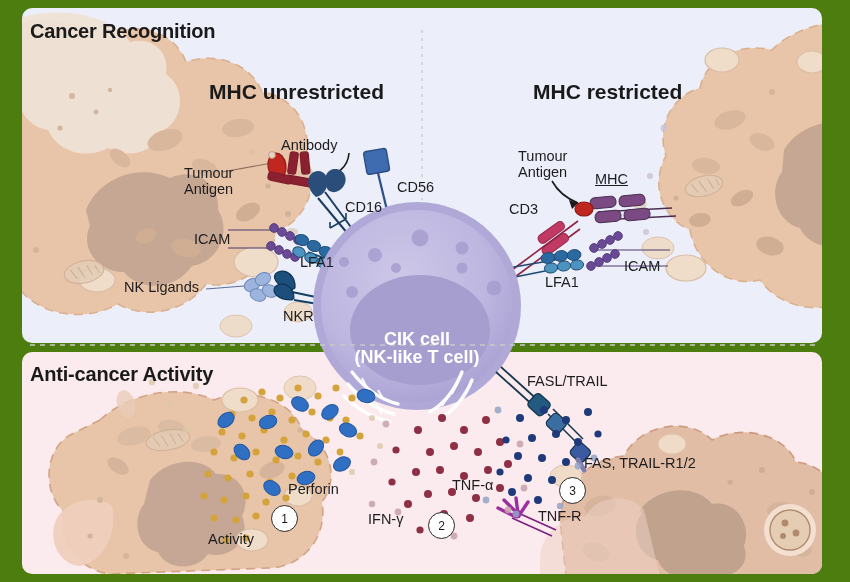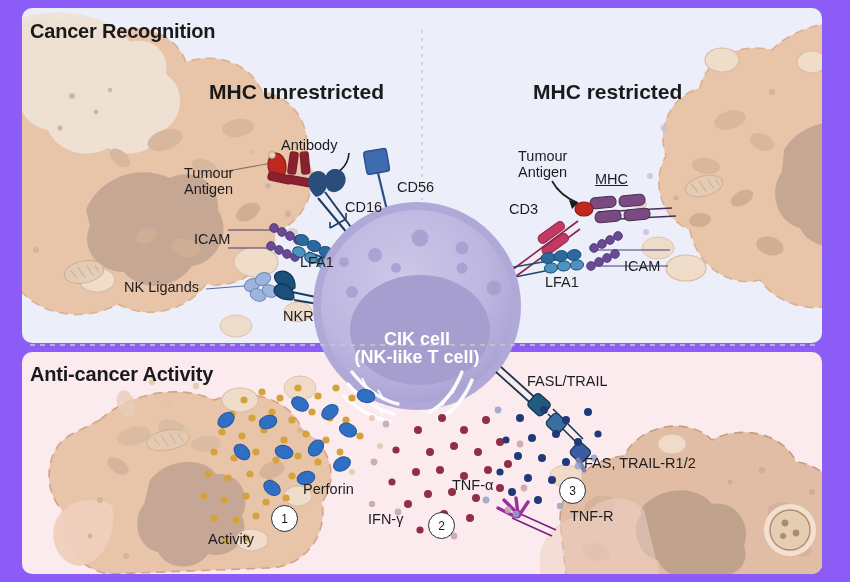--- a/index.html
+++ b/index.html
@@ -1,18 +1,18 @@
 <!DOCTYPE html>
 <html><head>
 <meta charset="utf-8">
 <style>
   html,body{margin:0;padding:0;background:#ffffff;}
   body{width:850px;height:582px;overflow:hidden;
        font-family:"Liberation Sans","DejaVu Sans",sans-serif;}
-  #stage{position:relative;width:850px;height:582px;background:#8b5cf6;}
+  #stage{position:relative;width:850px;height:582px;background:#4d7c0f;}
   svg.layer{position:absolute;left:0;top:0;width:850px;height:582px;}
   .lbl{position:absolute;color:#1d1d1f;font-size:14.5px;line-height:1.12;white-space:pre;}
   .panel-title{position:absolute;font-size:20px;font-weight:bold;color:#1a1a1a;letter-spacing:-.2px;}
   .sub-title{position:absolute;font-size:21px;font-weight:bold;color:#1a1a1a;}
   .cik-txt{position:absolute;color:#ffffff;font-weight:bold;font-size:18px;text-align:center;line-height:1.25;}
   .numbadge{position:absolute;width:25px;height:25px;border-radius:50%;background:#ffffff;
             border:1.6px solid #2a2a2a;color:#1a1a1a;font-size:12px;
             display:flex;align-items:center;justify-content:center;}
 </style>
 </head>
@@ -534,25 +534,25 @@
   <div class="lbl" style="left:518px;top:148px;">Tumour
 Antigen</div>
   <div class="lbl" style="left:595px;top:171px;text-decoration:underline;">MHC</div>
   <div class="lbl" style="left:509px;top:201px;">CD3</div>
   <div class="lbl" style="left:545px;top:274px;">LFA1</div>
   <div class="lbl" style="left:624px;top:258px;">ICAM</div>
 
   <div class="cik-txt" style="left:337px;width:160px;top:328px;">CIK cell</div>
   <div class="cik-txt" style="left:337px;width:160px;top:346px;">(NK-like T cell)</div>
 
-  <div class="lbl" style="left:288px;top:481px;margin-left:15px;">Perforin</div>
+  <div class="lbl" style="left:288px;top:481px;">Perforin</div>
   <div class="lbl" style="left:208px;top:531px;">Activity</div>
   <div class="lbl" style="left:368px;top:511px;text-align:center;">IFN-γ</div>
   <div class="lbl" style="left:452px;top:477px;">TNF-α</div>
   <div class="lbl" style="left:527px;top:373px;">FASL/TRAIL</div>
   <div class="lbl" style="left:584px;top:455px;">FAS, TRAIL-R1/2</div>
-  <div class="lbl" style="left:538px;top:508px;margin-left:32px;">TNF-R</div>
+  <div class="lbl" style="left:538px;top:508px;">TNF-R</div>
 
   <div class="numbadge" style="left:271px;top:505px;">1</div>
   <div class="numbadge" style="left:428px;top:512px;">2</div>
   <div class="numbadge" style="left:559px;top:477px;">3</div>
 
 </div>
 
 </body></html>

